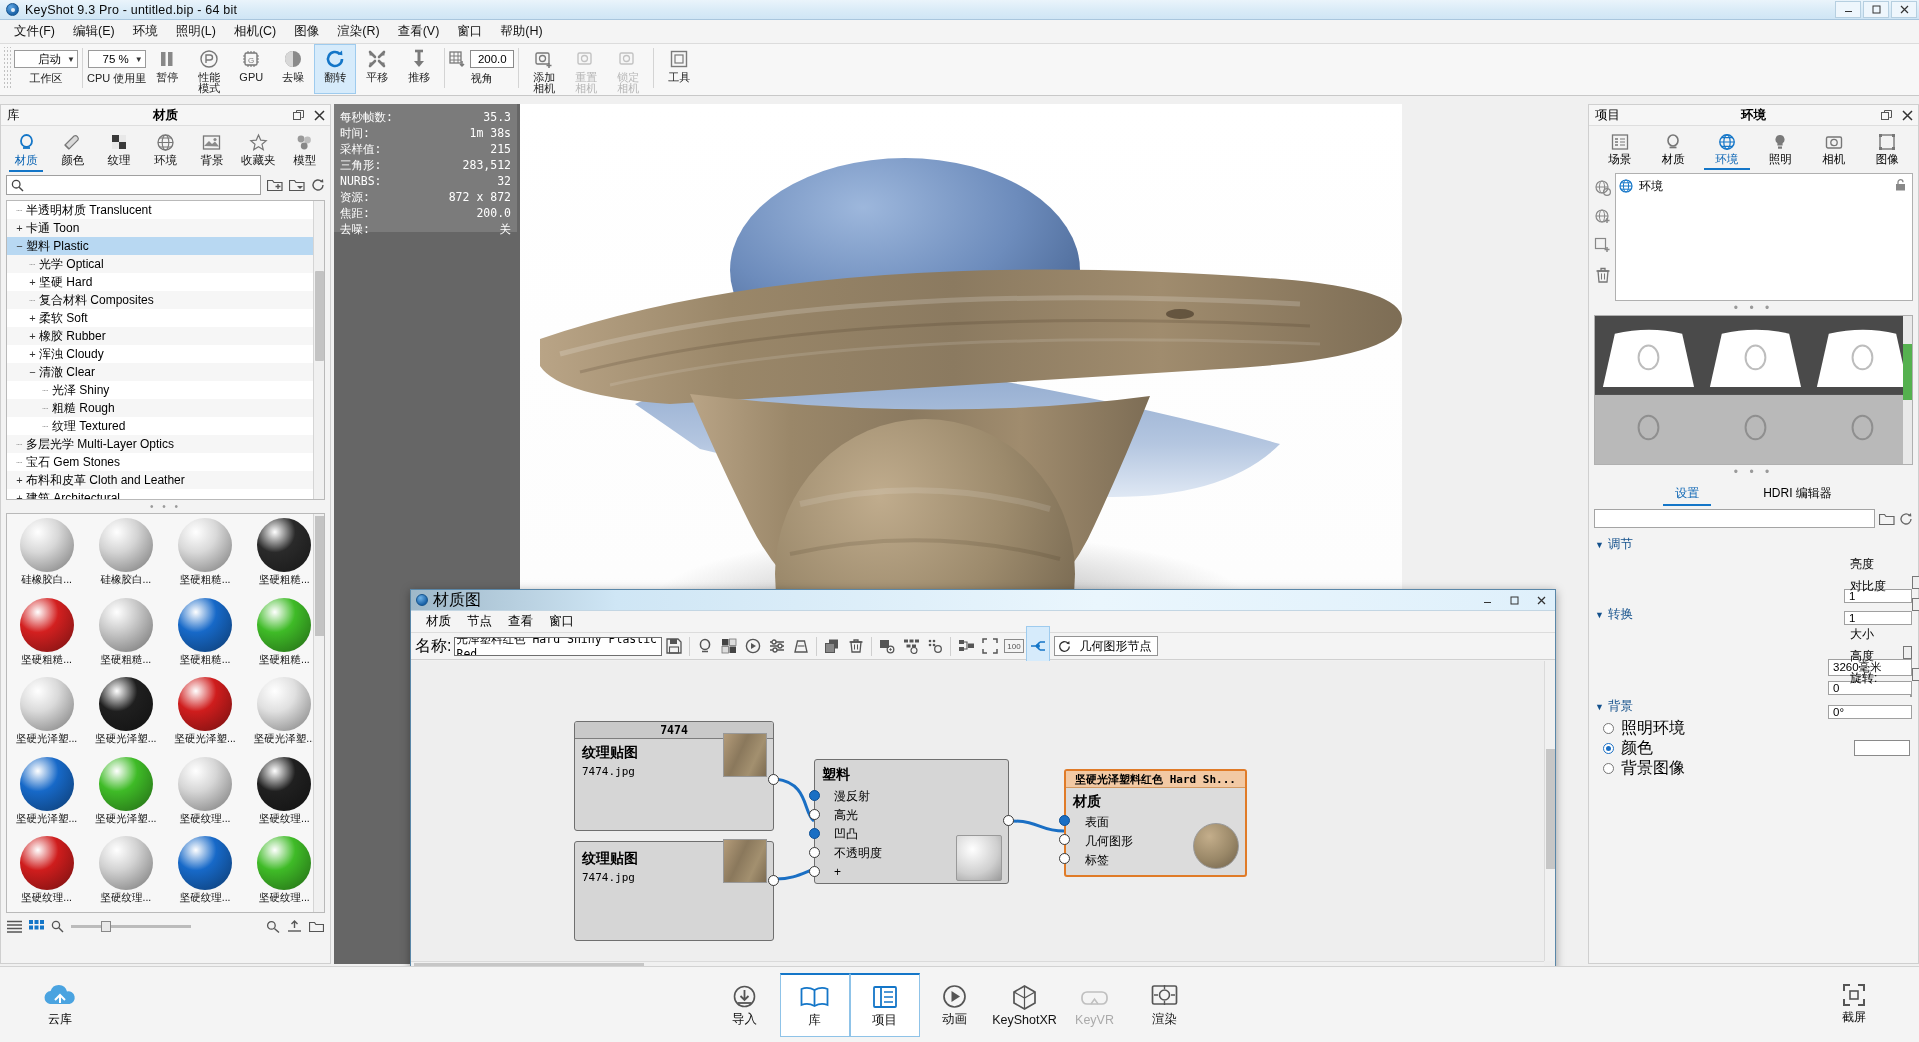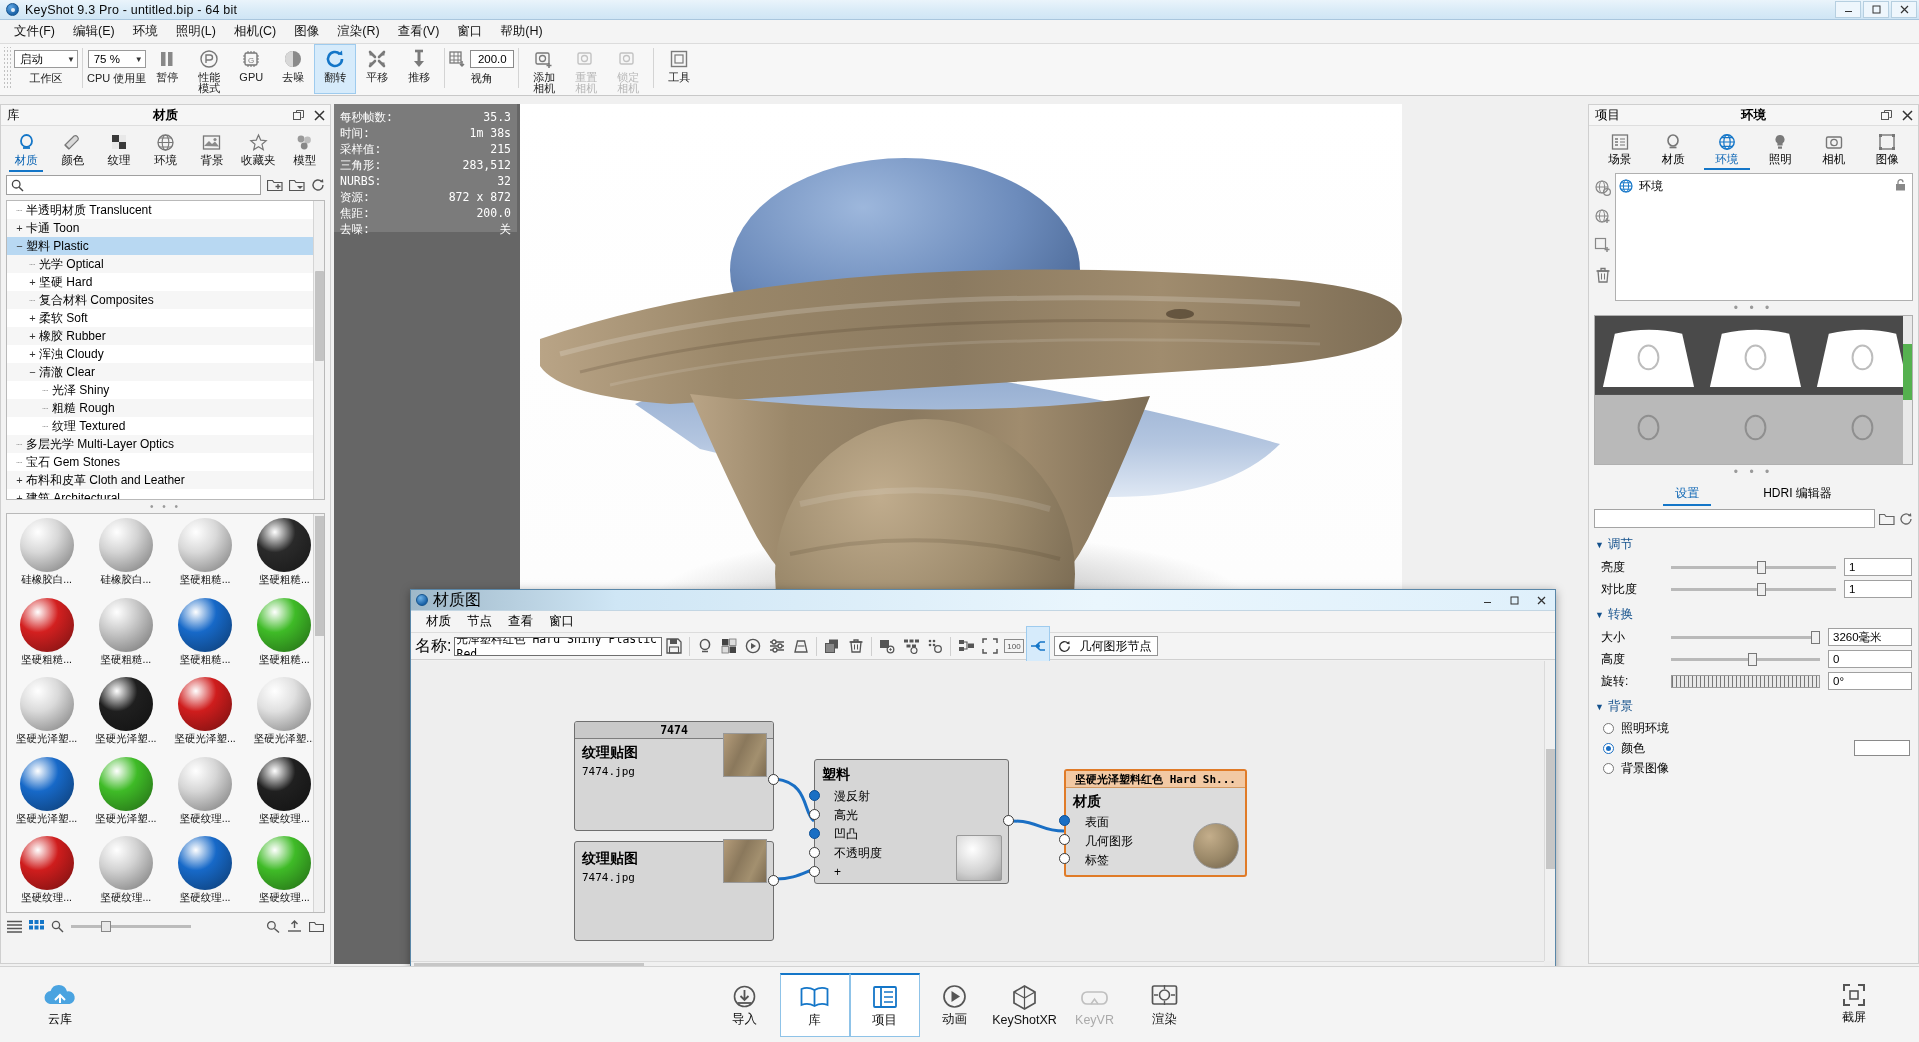--- a/index.html
+++ b/index.html
@@ -53,21 +53,21 @@
   .tb-sep{ width:1px; height:40px; background:#d4d4d4; margin:4px 4px 0 4px; }
   .tb-item{
     min-width:42px; height:50px; display:flex; flex-direction:column;
     align-items:center; justify-content:flex-start; padding-top:3px; cursor:default;
   }
   .tb-item .ic{ height:24px; display:flex; align-items:center; justify-content:center; }
   .tb-item .lbl{ font-size:11px; color:#222; line-height:11px; text-align:center; margin-top:1px; white-space:pre-line;}
   .tb-item.active{ background:#d6ebfb; border:1px solid #9ecbee; padding-top:2px;}
   .combo{
     height:18px; border:1px solid #9a9a9a; background:#fff; display:flex; align-items:center;
-    padding:0 2px 0 5px; font-size:11.5px; margin-top:6px; position:relative;
+    padding:0 2px 0 5px; font-size:11.5px; margin-top:6px; position:relative;text-align:right;
   }
   .combo .cv{ flex:1; white-space:nowrap; }
   .combo .arr{ margin-left:6px; font-size:8px; color:#333; }
   .tb-col{ display:flex; flex-direction:column; align-items:center; }
   .tb-col .lbl{ font-size:11px; margin-top:3px; color:#222; }
   .numfield{
     width:44px;height:18px;border:1px solid #8a8a8a;background:#fff;
     font-size:11.5px; display:flex;align-items:center;justify-content:center;margin-top:6px;
   }
   svg{ display:block; }
@@ -248,30 +248,30 @@
   .settab{ font-size:12px; position:relative; padding:0 12px 4px 12px;}
   .settab.sel{ color:#0a64b4; }
   .settab.sel::after{ content:""; position:absolute; left:0; right:0; bottom:0; height:2px; background:#1476c8;}
 
   .pathrow{ display:flex; align-items:center; gap:4px; padding:2px 5px;}
   .pathrow .pbox{ flex:1; height:19px; border:1px solid #a4a4a4; background:#fff;}
 
   .section{ margin-top:3px; }
   .sec-head{ display:flex; align-items:center; gap:4px; font-size:12.5px; padding:3px 6px; color:#14518c;}
   .sec-head .car{ font-size:9px; }
-  .prow{ display:flex; align-items:center; height:22px; padding:0 6px 0 12px; gap:8px;}
+  .prow{ display:flex; align-items:flex-end; height:22px; padding:0 6px 0 12px; gap:8px;flex-direction:column;}
   .prow .pl{ width:62px; font-size:12px; }
   .prow .track{ flex:1; height:3px; background:#b9b9b9; position:relative;}
   .prow .track .kn{ position:absolute; top:-5px; width:9px; height:13px; background:#efefef; border:1px solid #777;}
   .prow .val{ width:68px; height:18px; border:1px solid #a0a0a0; background:#fff; font-size:11.5px;
               display:flex; align-items:center; padding-left:4px;}
   .prow .valw{ width:84px; }
   .ruler{ flex:1; height:13px; background:repeating-linear-gradient(to right,#777 0 1px,#e8e8e8 1px 4px); border:1px solid #9a9a9a;}
 
-  .radiorow{ display:flex; align-items:center; gap:7px; height:20px; padding-left:14px; font-size:12px;}
+  .radiorow{ display:flex; align-items:center; gap:7px; height:20px; padding-left:14px; font-size:16px;}
   .radio{ width:11px;height:11px;border-radius:50%;border:1px solid #777;background:#fff; position:relative;}
   .radio.on{ border-color:#1a6fc4;}
   .radio.on::after{content:"";position:absolute;left:2px;top:2px;width:5px;height:5px;border-radius:50%;background:#1a6fc4;}
   .colorbtn{ width:56px; height:16px; border:1px solid #8a8a8a; background:#fff; margin-left:auto; margin-right:8px;}
 
   
   .bottombar{
     position:absolute; left:0; top:966px; width:1919px; height:76px;
     background:#f4f4f4; border-top:1px solid #d2d2d2;
     display:flex; align-items:center;

